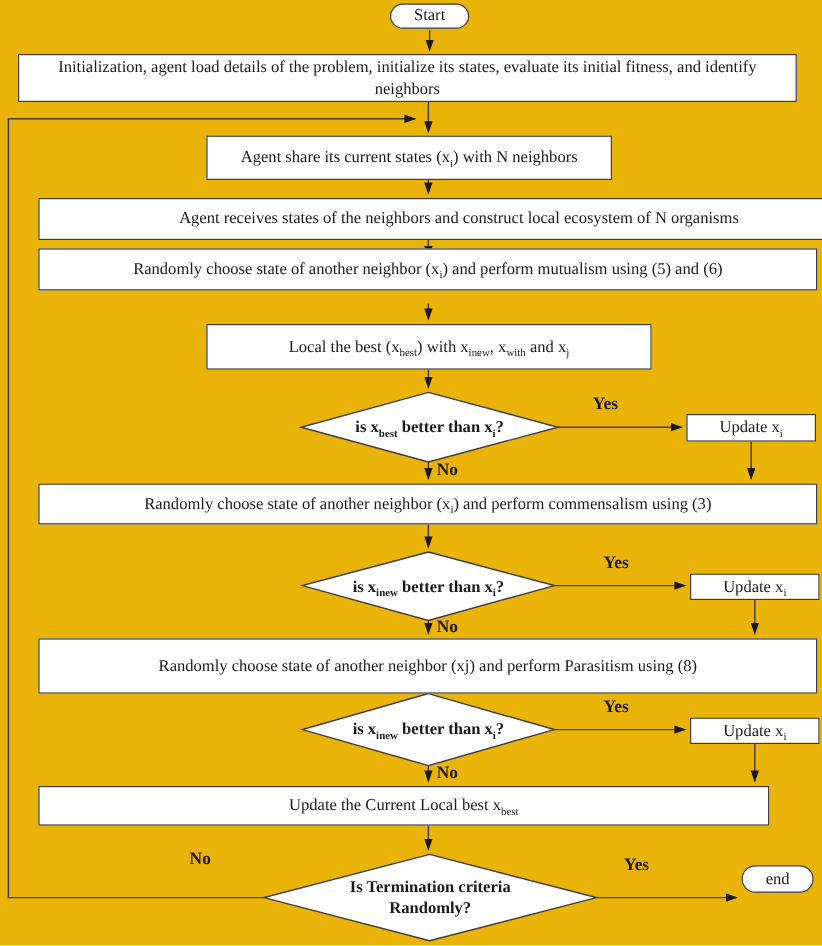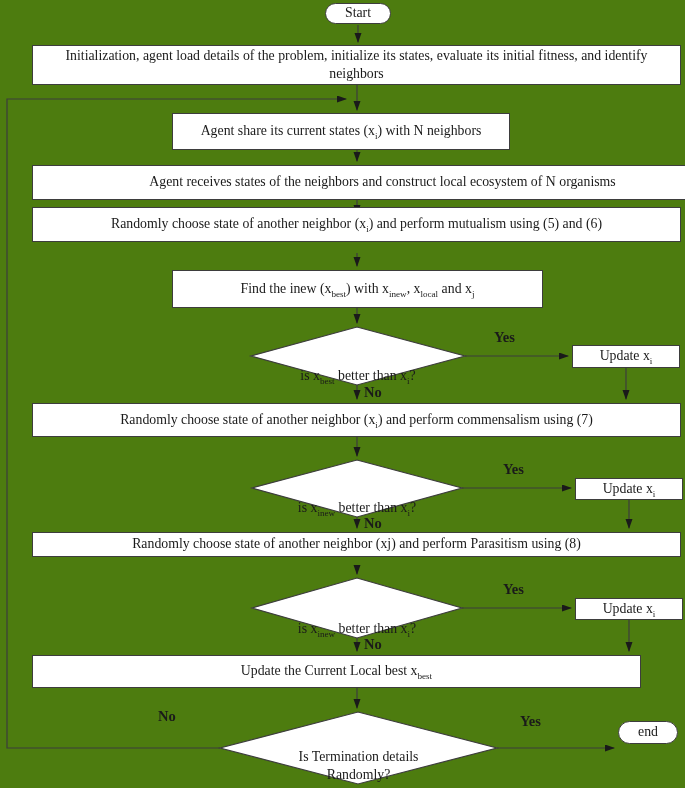--- a/index.html
+++ b/index.html
@@ -1,30 +1,30 @@
 <!DOCTYPE html>
 <html><head>
 <meta charset="utf-8">
 <style>
   html,body{margin:0;padding:0;background:#ffffff;}
   #stage{
-    position:relative;width:685px;height:788px;background:#4d7c0f;
+    position:relative;width:685px;height:788px;background:#eab308;
     font-family:"Liberation Serif", serif;color:#1a1a1a;overflow:hidden;
   }
   #wires{position:absolute;left:0;top:0;}
   .node{
     position:absolute;box-sizing:border-box;background:#ffffff;
     border:1.2px solid #3d3d3d;display:flex;align-items:center;justify-content:center;
     text-align:center;font-size:13.8px;line-height:1.34;padding:1px 6px;
   }
   .pill{border-radius:12px;}
   .dtext{
     position:absolute;box-sizing:border-box;display:flex;flex-direction:column;
-    align-items:center;justify-content:flex-end;text-align:center;
-    font-size:13.8px;line-height:1.3;background:transparent;border:none;
+    align-items:center;justify-content:center;text-align:center;
+    font-size:13.8px;line-height:1.3;background:transparent;border:none;font-weight:bold;
   }
   .elabel{position:absolute;font-size:14.5px;font-weight:bold;}
   sub{font-size:0.66em;line-height:0;}
 </style>
 </head>
 <body>
 
 <div id="stage">
 
   <svg id="wires" width="685" height="788" viewBox="0 0 685 788">
@@ -60,82 +60,82 @@
       <polygon points="357,460 462,488 357,517 252,488"></polygon>
       <polygon points="357,578 462,608 357,638 252,608"></polygon>
       <polygon points="358,712 497,748 358,784 220,748"></polygon>
     </g>
   </svg>
 
   <div class="node pill" style="left:325px;top:3px;width:66px;height:21px;">
     <span>Start</span>
   </div>
 
-  <div class="node" style="left:32px;top:45px;width:649px;height:40px;">
+  <div class="node" style="left:15px;top:45px;width:649px;height:40px;">
     <span>Initialization, agent load details of the problem, initialize its states, evaluate its initial fitness, and identify neighbors</span>
   </div>
 
   <div class="node" style="left:172px;top:113px;width:338px;height:37px;">
     <span><span>Agent share its current states (x</span><sub>i</sub><span>)  with N neighbors</span></span>
   </div>
 
   <div class="node" style="left:32px;top:165px;width:667px;height:35px;padding-left:40px;">
     <span>Agent receives states of the neighbors and construct local ecosystem of N organisms</span>
   </div>
 
   <div class="node" style="left:32px;top:207px;width:649px;height:35px;">
     <span><span>Randomly choose state of another neighbor (x</span><sub>i</sub><span>) and perform mutualism using (5) and (6)</span></span>
   </div>
 
   <div class="node" style="left:172px;top:270px;width:371px;height:38px;">
-    <span><span>Find the inew (x</span><sub>best</sub><span>)  with  x</span><sub>inew</sub><span>, x</span><sub>local</sub><span> and x</span><sub>j</sub></span>
+    <span><span>Local the best (x</span><sub>best</sub><span>)  with  x</span><sub>inew</sub><span>, x</span><sub>with</sub><span> and x</span><sub>j</sub></span>
   </div>
 
   <div class="dtext" style="left:251px;top:327px;width:214px;height:58px;">
     <span><span>is x</span><sub>best</sub><span> better than x</span><sub>i</sub><span>?</span></span>
   </div>
 
   <div class="node" style="left:572px;top:345px;width:108px;height:23px;">
     <span><span>Update x</span><sub>i</sub></span>
   </div>
 
   <div class="node" style="left:32px;top:403px;width:649px;height:34px;">
-    <span><span>Randomly choose state of another neighbor (x</span><sub>i</sub><span>) and perform commensalism using (7)</span></span>
+    <span><span>Randomly choose state of another neighbor (x</span><sub>i</sub><span>) and perform commensalism using (3)</span></span>
   </div>
 
   <div class="dtext" style="left:252px;top:460px;width:210px;height:57px;">
     <span><span>is x</span><sub>inew</sub><span> better than x</span><sub>i</sub><span>?</span></span>
   </div>
 
   <div class="node" style="left:575px;top:478px;width:108px;height:22px;">
     <span><span>Update x</span><sub>i</sub></span>
   </div>
 
-  <div class="node" style="left:32px;top:532px;width:649px;height:25px;">
+  <div class="node" style="left:32px;top:532px;width:649px;height:46px;">
     <span>Randomly choose state of another neighbor (xj) and perform Parasitism using (8)</span>
   </div>
 
   <div class="dtext" style="left:252px;top:578px;width:210px;height:60px;">
     <span><span>is x</span><sub>inew</sub><span> better than x</span><sub>i</sub><span>?</span></span>
   </div>
 
   <div class="node" style="left:575px;top:598px;width:108px;height:22px;">
     <span><span>Update x</span><sub>i</sub></span>
   </div>
 
   <div class="node" style="left:32px;top:655px;width:609px;height:33px;">
     <span><span>Update the Current Local best x</span><sub>best</sub></span>
   </div>
 
   <div class="dtext" style="left:220px;top:712px;width:277px;height:72px;">
-    <div>Is Termination details</div>
+    <div>Is Termination criteria</div>
     <div>Randomly?</div>
   </div>
 
-  <div class="node pill" style="left:618px;top:721px;width:60px;height:23px;">
+  <div class="node pill" style="left:618px;top:721px;width:60px;height:23px;align-items:flex-end;">
     <span>end</span>
   </div>
 
   <div class="elabel" style="left:494px;top:329px;">Yes</div>
   <div class="elabel" style="left:364px;top:384px;">No</div>
   <div class="elabel" style="left:503px;top:461px;">Yes</div>
   <div class="elabel" style="left:364px;top:515px;">No</div>
   <div class="elabel" style="left:503px;top:581px;">Yes</div>
   <div class="elabel" style="left:364px;top:636px;">No</div>
   <div class="elabel" style="left:520px;top:713px;">Yes</div>

